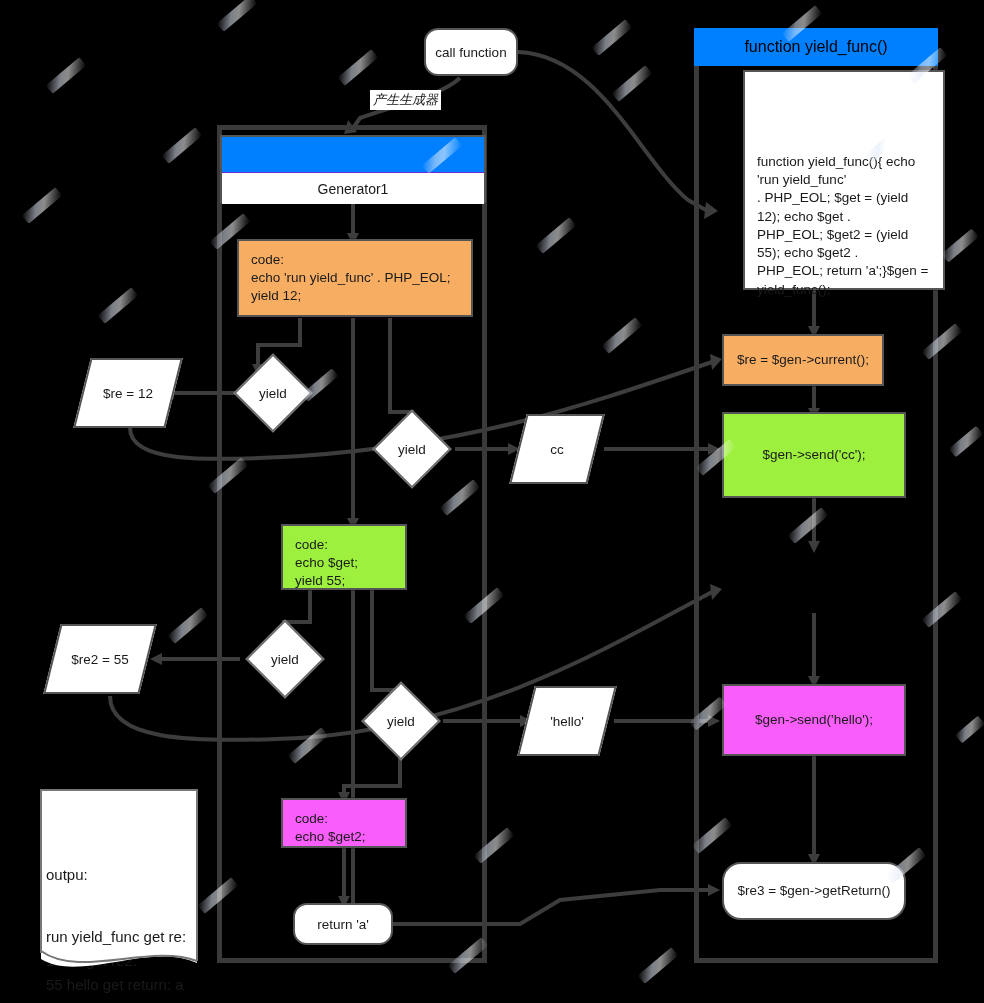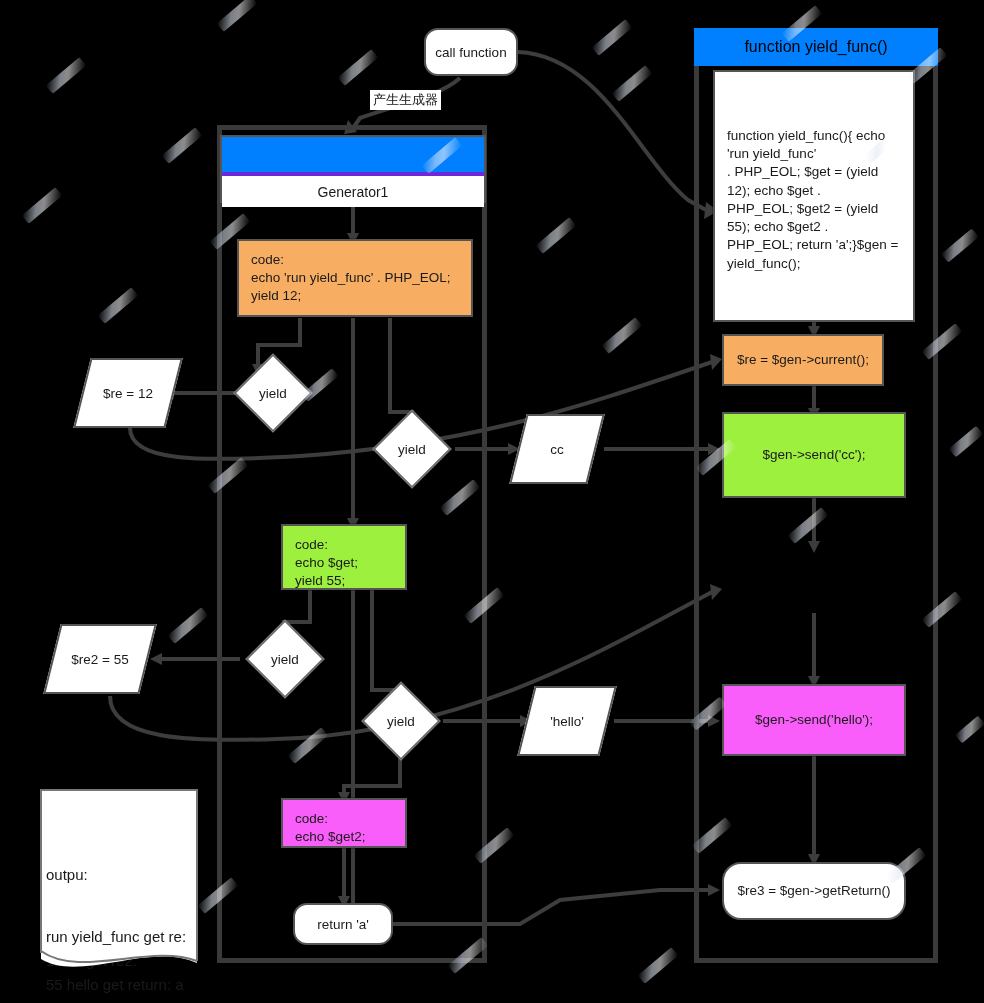--- a/index.html
+++ b/index.html
@@ -48,21 +48,21 @@
   .hdrcard{border:2px solid #555;background:#fff;}
   .hdrbar{
     background:#0080ff;color:#000000;
     display:flex;align-items:center;justify-content:center;
     font-size:16px;
     width:100%;
   }
   .hdrtitle{
     display:flex;align-items:center;justify-content:center;
     color:#1a1a1a;font-size:14px;width:100%;
-    border-top:4px solid #6d28d9;
+    border-top:1px solid #6d28d9;
     background:#ffffff;
   }
 
   
   .diamond{
     background:#ffffff;
     border:2px solid #6a6a6a;
     transform:rotate(45deg);
   }
   .diamond > span{
@@ -202,37 +202,37 @@
     <polygon class="arw" points="708,884 720,890 708,896"></polygon>
 
     <line x1="353" y1="590" x2="353" y2="940" stroke-width="3"></line>
   </svg>
 
   <div class="abs lane" style="left:217px;top:125px;width:270px;height:838px;"></div>
   <div class="abs lane" style="left:694px;top:28px;width:244px;height:935px;"></div>
 
   <div class="abs hdrbar" style="left:694px;top:28px;width:244px;height:38px;">function yield_func()</div>
 
-  <div class="abs node codebox white" style="left:713px;top:70px;width:202px;height:252px;padding-top:55px;">function yield_func(){    echo 'run yield_func'
+  <div class="abs node codebox white" style="left:743px;top:70px;width:202px;height:220px;padding-top:81px;">function yield_func(){    echo 'run yield_func'
    . PHP_EOL;    $get = (yield 12);    echo $get .
 PHP_EOL;    $get2 = (yield 55);    echo $get2 .
 PHP_EOL;    return 'a';}$gen = yield_func();</div>
 
   <div class="abs node orange" style="left:722px;top:334px;width:162px;height:52px;">$re = $gen-&gt;current();</div>
 
   <div class="abs node green" style="left:722px;top:412px;width:184px;height:86px;">$gen-&gt;send('cc');</div>
 
 
   <div class="abs node magenta" style="left:722px;top:684px;width:184px;height:72px;">$gen-&gt;send('hello');</div>
 
   <div class="abs node white" style="left:722px;top:862px;width:184px;height:58px;border-radius:19px;">$re3 = $gen-&gt;getReturn()</div>
 
   <div class="abs rounded" style="left:424px;top:28px;width:94px;height:48px;">call function</div>
 
-  <div class="abs annot" style="left:370px;top:90px;">产生生成器</div>
+  <div class="abs annot" style="left:370px;top:90px;font-style:italic;">产生生成器</div>
 
   <div class="abs hdrcard" style="left:220px;top:135px;width:266px;height:68px;">
     <div class="hdrbar" style="height:35px;"></div>
     <div class="hdrtitle" style="height:31px;">Generator1</div>
   </div>
 
   <div class="abs node codebox orange" style="left:237px;top:239px;width:236px;height:78px;">code:
 echo 'run yield_func' . PHP_EOL;
 yield 12;</div>
 

